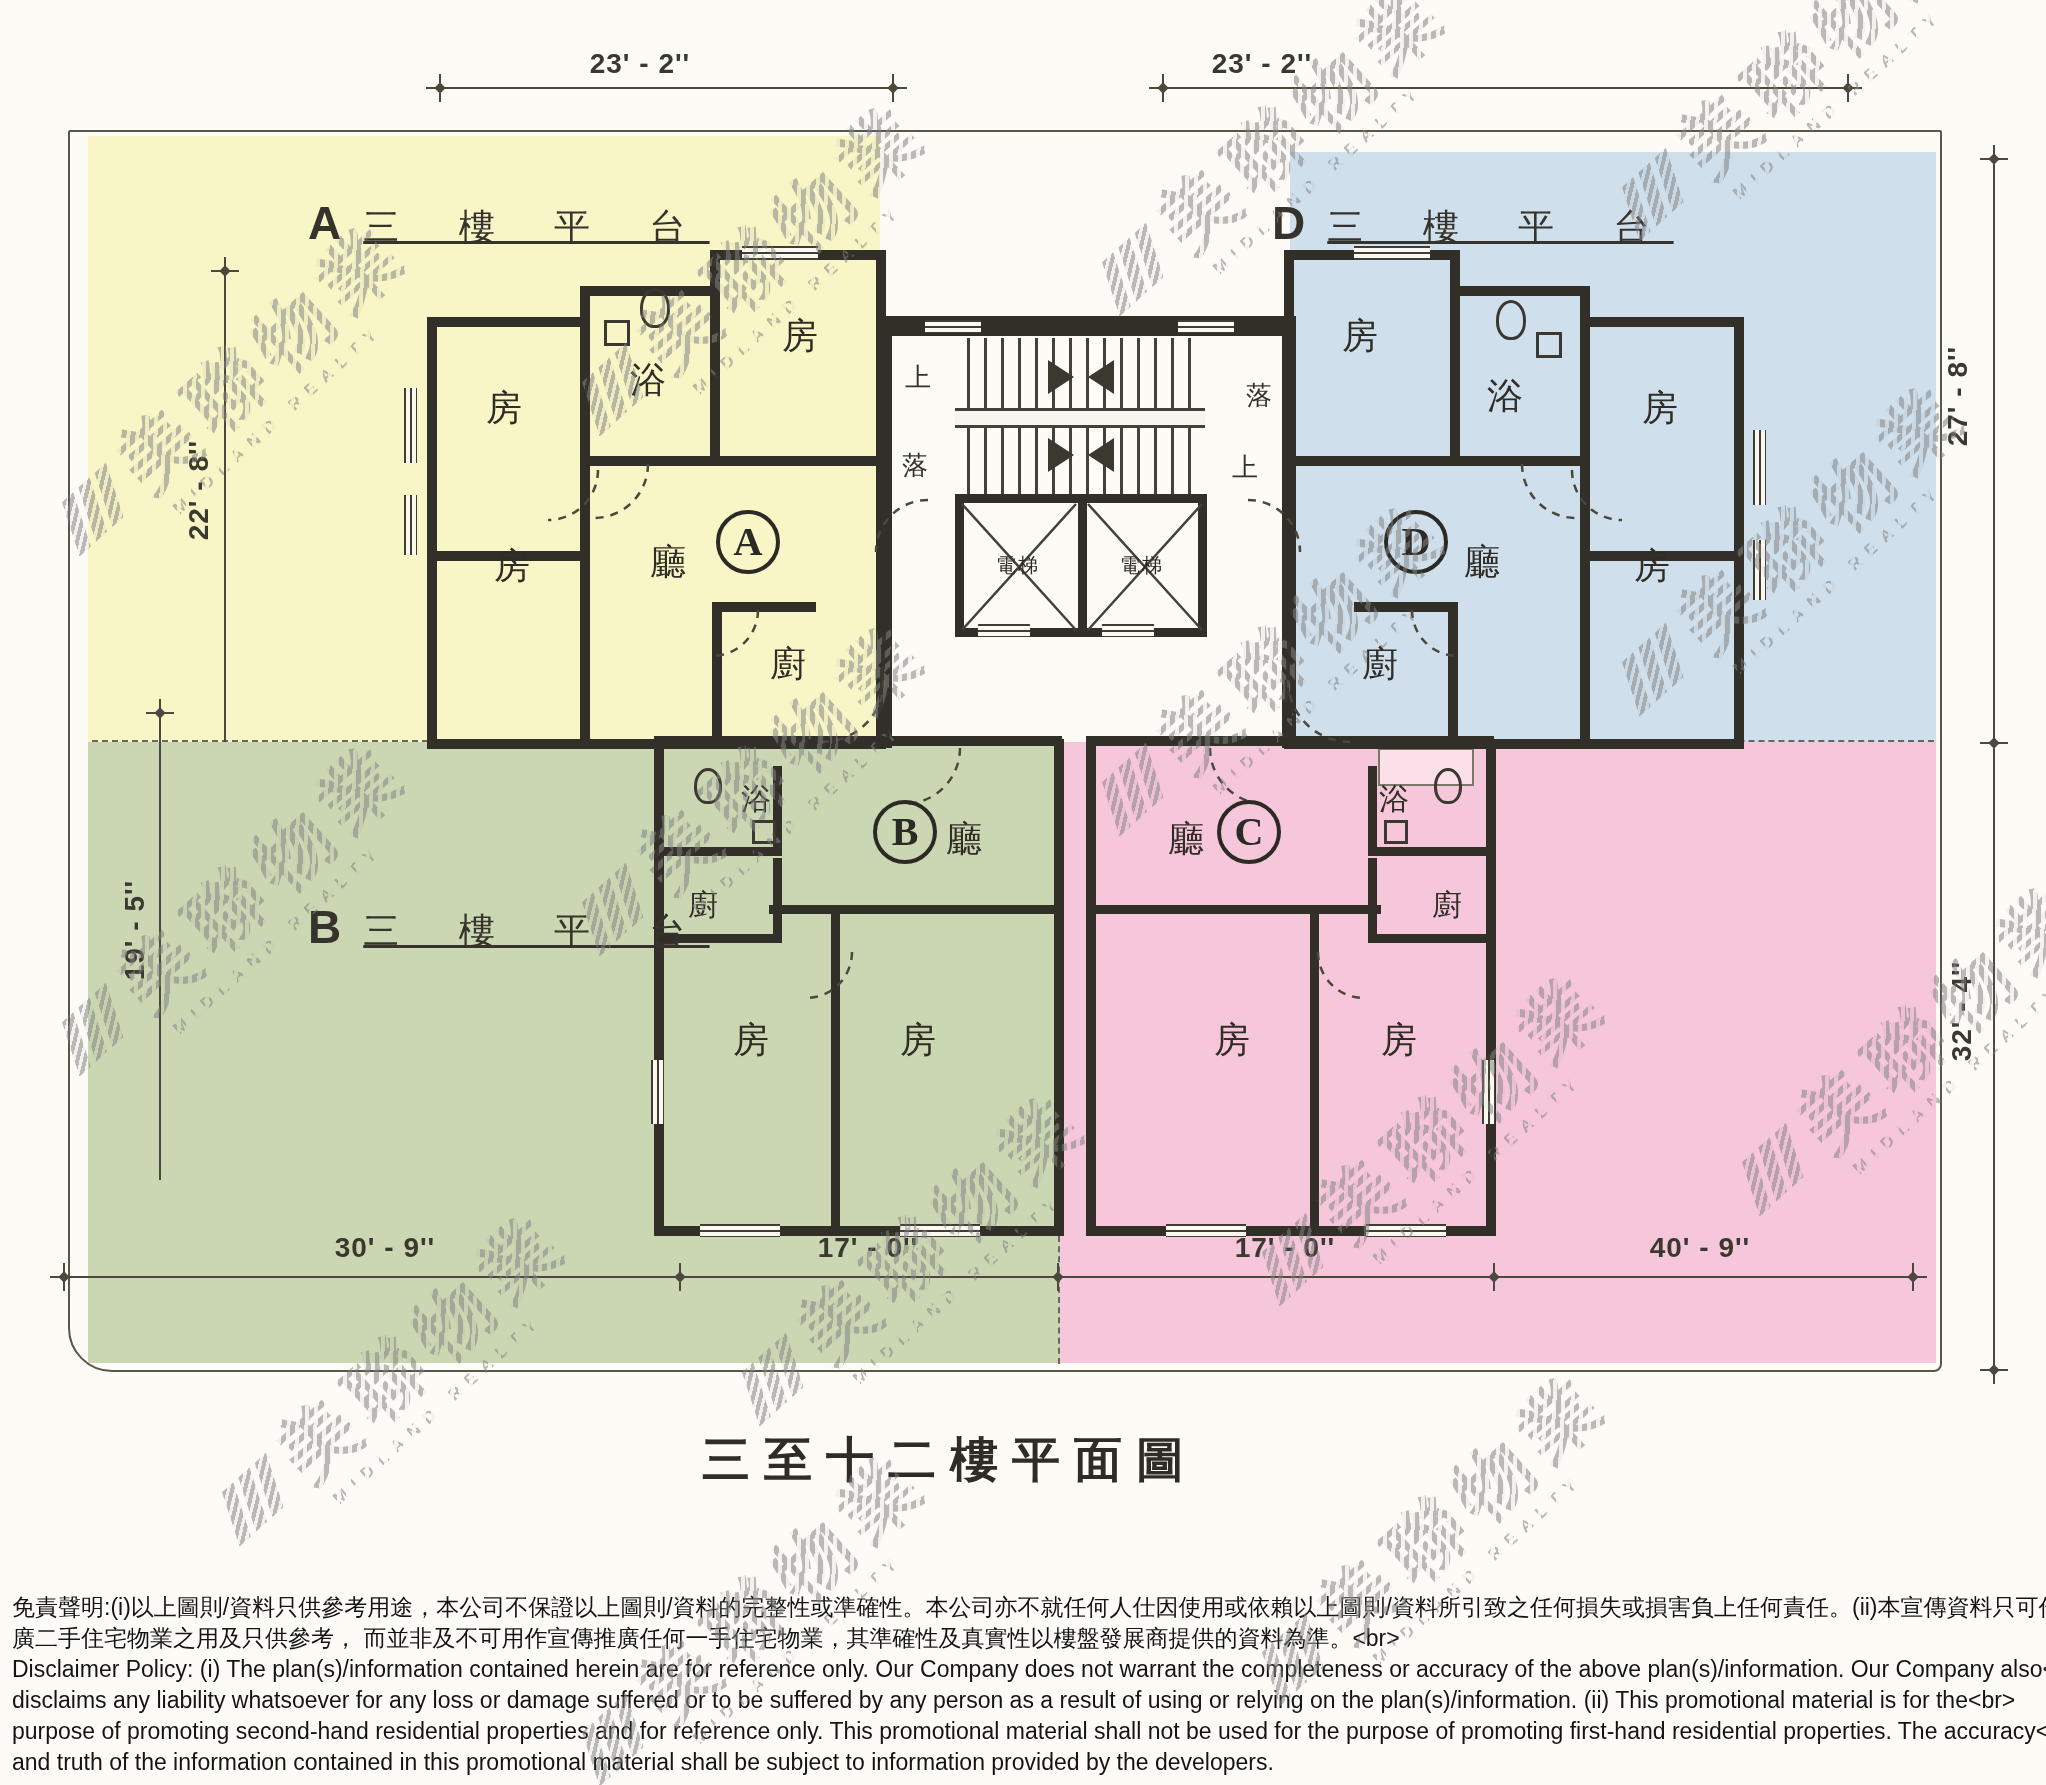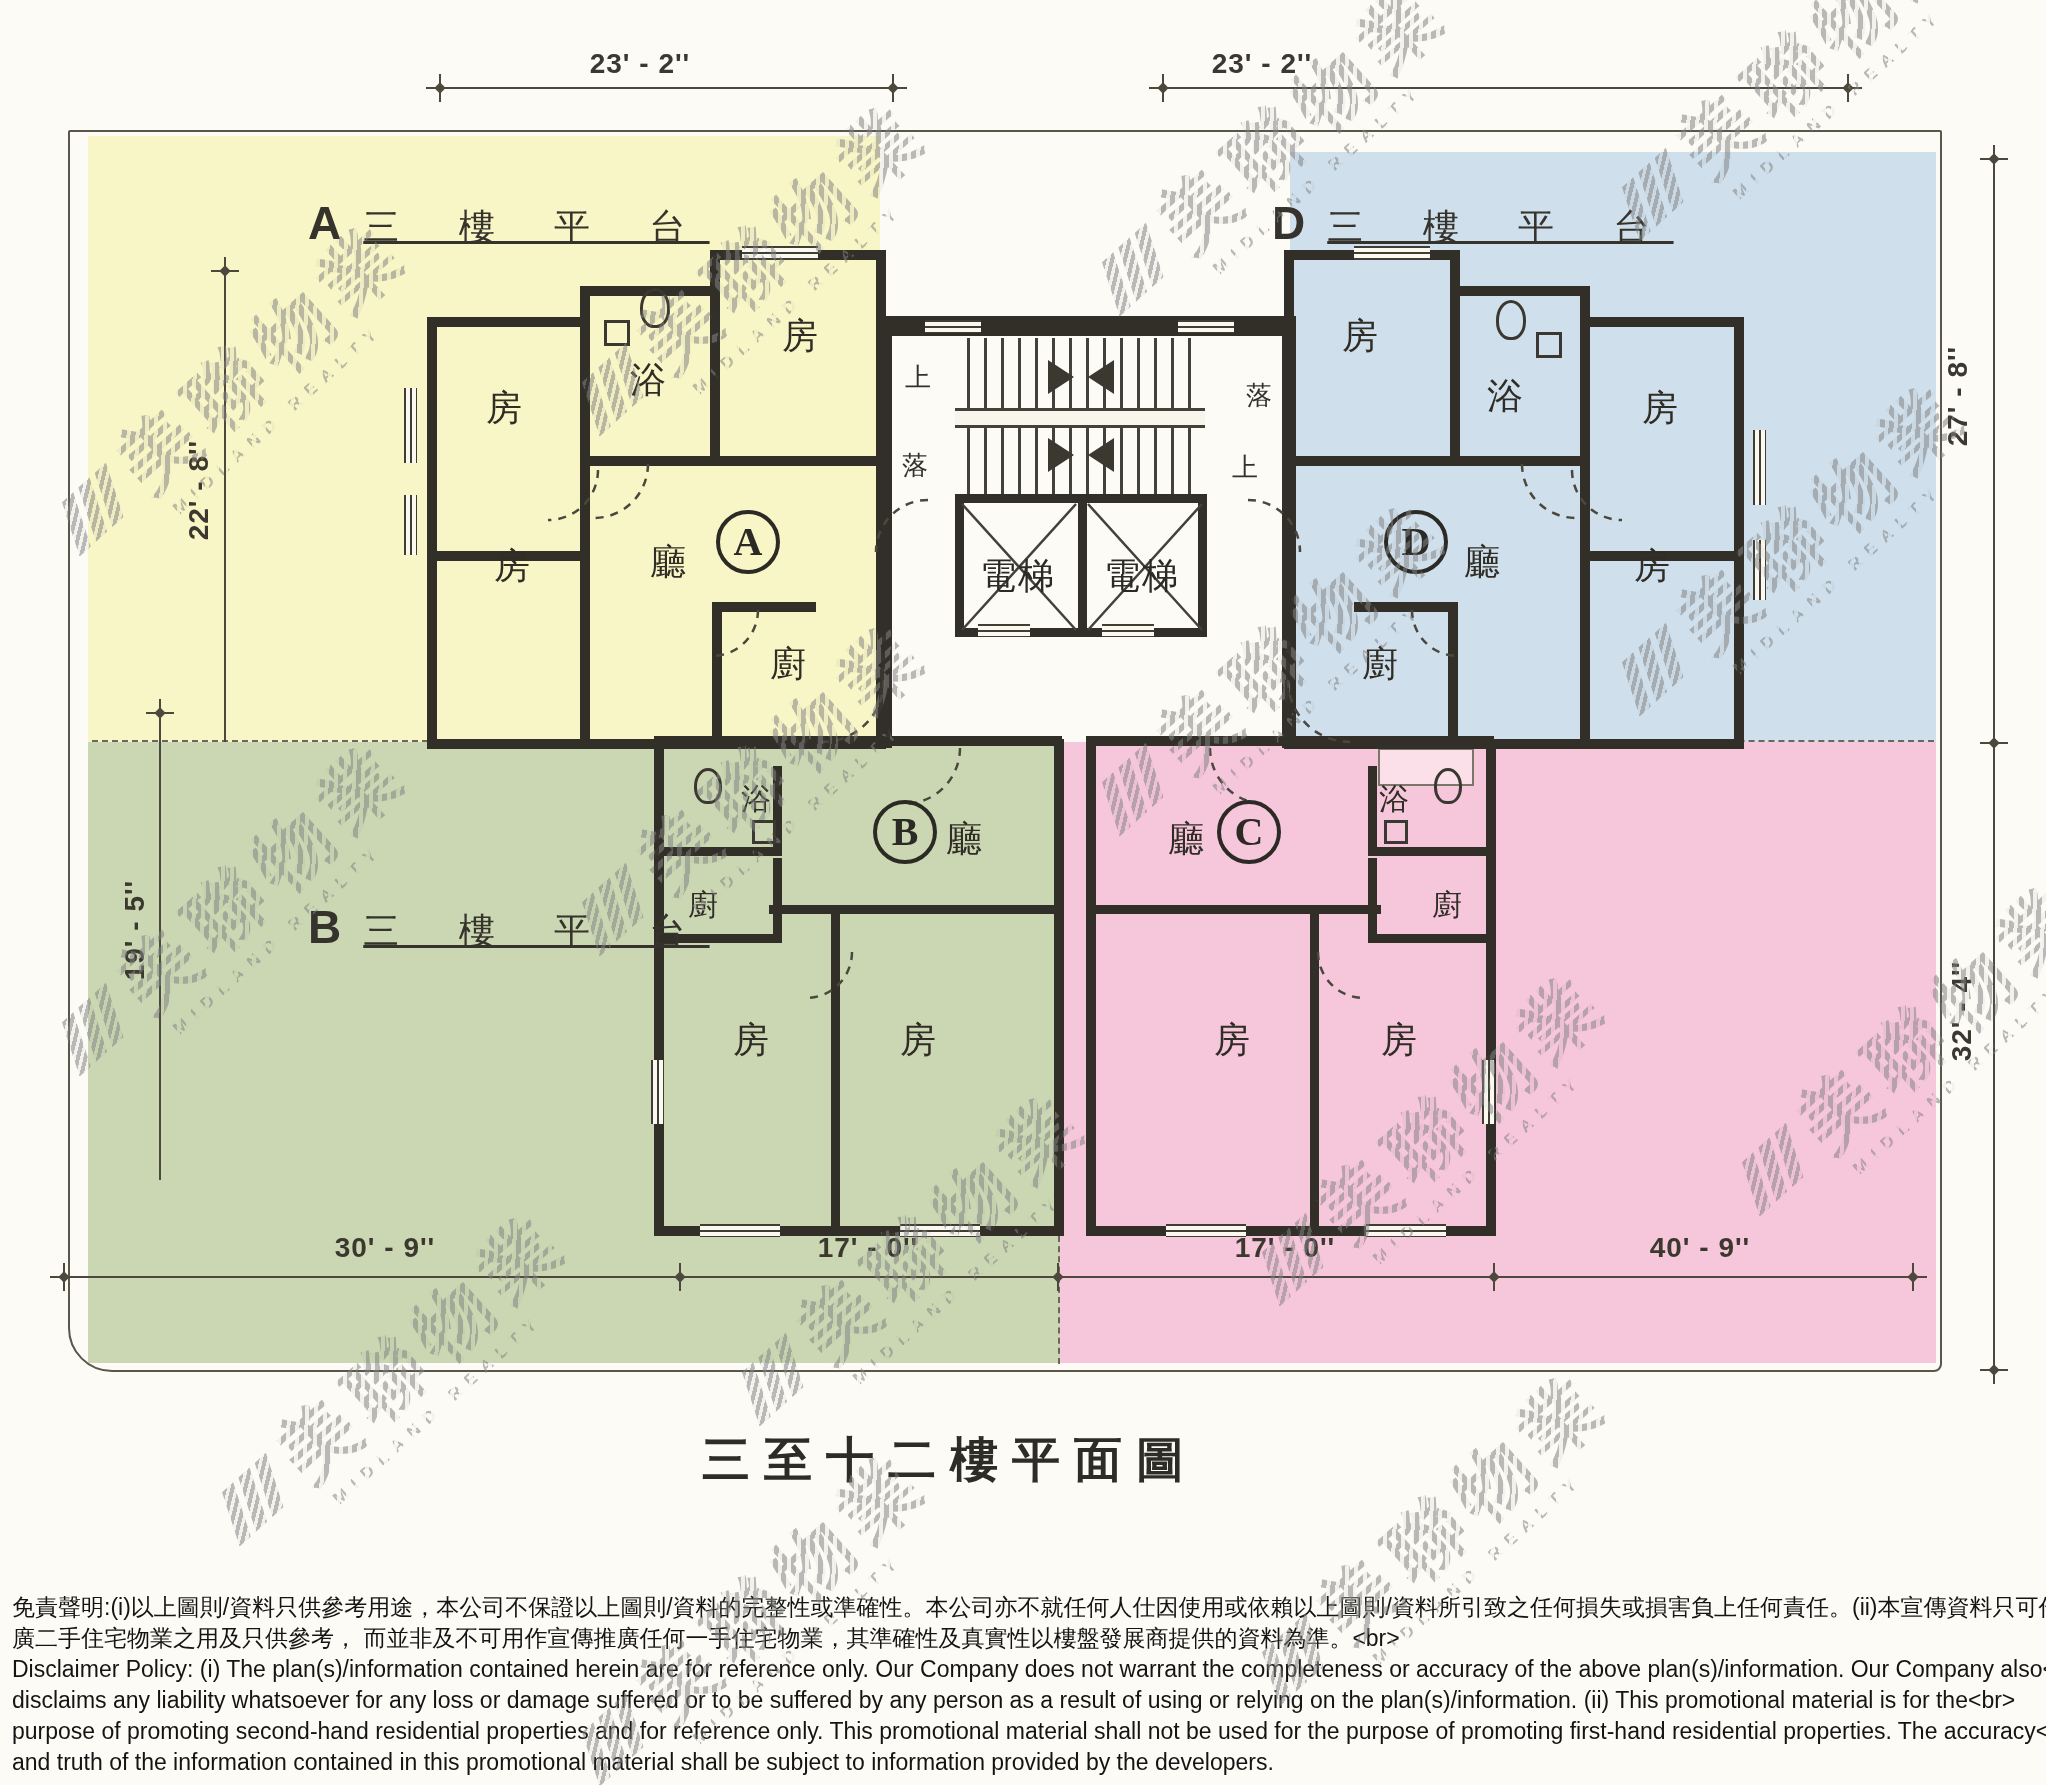--- a/index.html
+++ b/index.html
@@ -24,21 +24,21 @@
   
   .tt{position:absolute;z-index:10;white-space:nowrap;color:#35332c;}
   .tt b{font-size:46px;font-weight:bold;letter-spacing:0;margin-right:22px;font-family:"Liberation Sans",sans-serif;}
   .tt span{font-size:36px;letter-spacing:24px;font-weight:500;text-decoration:underline;}
   .rl{position:absolute;z-index:10;font-size:36px;color:#2f2d26;white-space:nowrap;}
   .rs{position:absolute;z-index:10;font-size:30px;color:#2f2d26;white-space:nowrap;}
   .circ{position:absolute;z-index:10;width:56px;height:56px;border:4px solid #2b2a24;border-radius:50%;
         text-align:center;line-height:56px;font-size:40px;font-weight:bold;color:#2b2a24;
         font-family:"Liberation Serif",serif;background:transparent;}
   .core-lbl{position:absolute;z-index:10;font-size:26px;color:#33312a;}
-  .lift{position:absolute;z-index:10;width:120px;text-align:center;font-size:36px;color:#2b2a24;letter-spacing:2px;}
+  .lift{position:absolute;z-index:10;width:120px;text-align:center;font-size:20px;color:#2b2a24;letter-spacing:2px;}
   
   .dim{position:absolute;z-index:11;font-family:"Liberation Sans",sans-serif;font-weight:bold;
        font-size:28px;color:#3b382f;text-align:center;letter-spacing:1px;white-space:nowrap;}
   .vdim{transform:rotate(-90deg);}
   .dl{position:absolute;height:2px;background:#4c483d;z-index:9;}
   .dlv{position:absolute;width:2px;background:#4c483d;z-index:9;}
   .x{position:absolute;width:28px;height:28px;z-index:9;}
   .x::before{content:'';position:absolute;left:0;top:13px;width:28px;height:2px;background:#4c483d;}
   .x::after{content:'';position:absolute;left:13px;top:0;width:2px;height:28px;background:#4c483d;}
   .x i{position:absolute;left:10px;top:10px;width:8px;height:8px;background:#4c483d;transform:rotate(45deg);}

